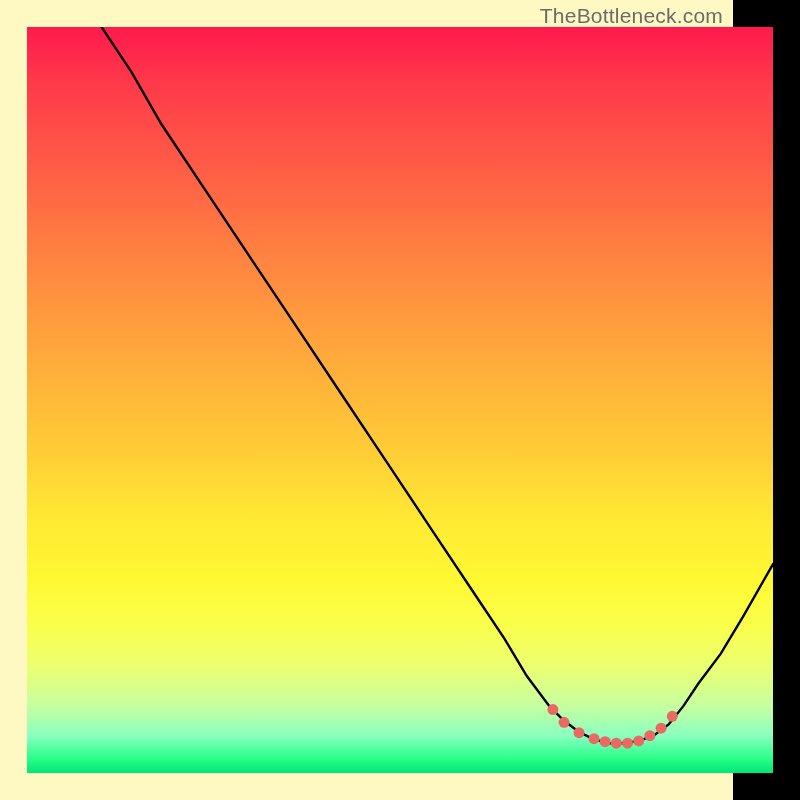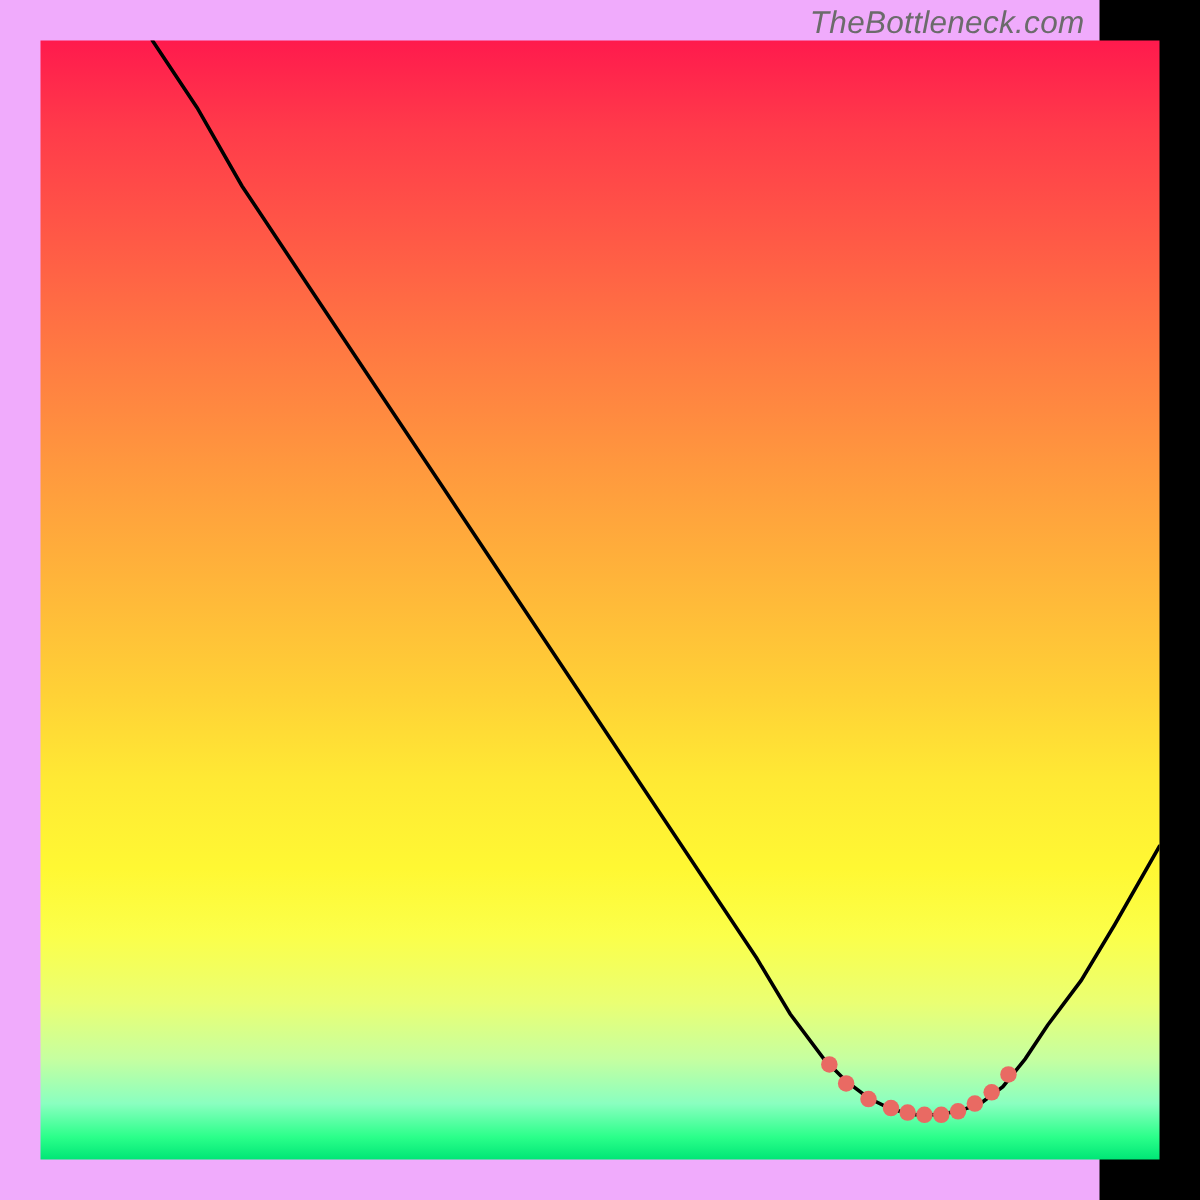--- a/index.html
+++ b/index.html
@@ -10,22 +10,21 @@
     background: #000;
     overflow: hidden;
     font-family: Arial, Helvetica, sans-serif;
   }
   .frame {
     position: absolute;
     left: 0;
     top: 0;
     width: 733px;
     height: 800px;
-    background: #f0abfc;
-    font-style: italic;
+    background: #fef9c3;
   }
   .plot {
     position: absolute;
     left: 27px;
     top: 27px;
     width: 746px;
     height: 746px;
     background: linear-gradient(to bottom,
       #ff1a4d 0%,
       #ff3b4a 8%,

